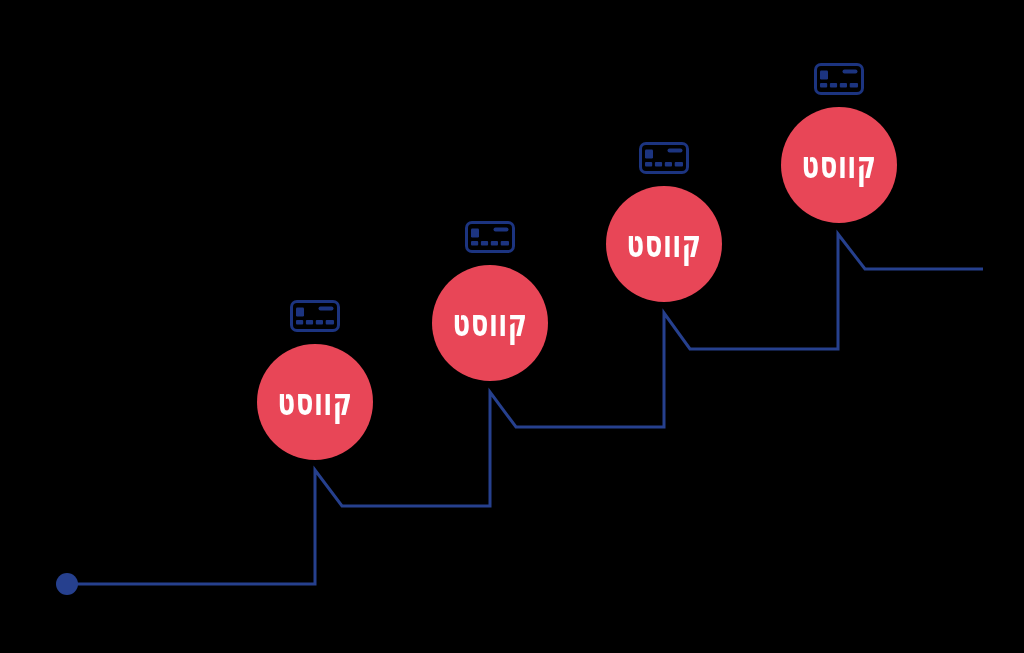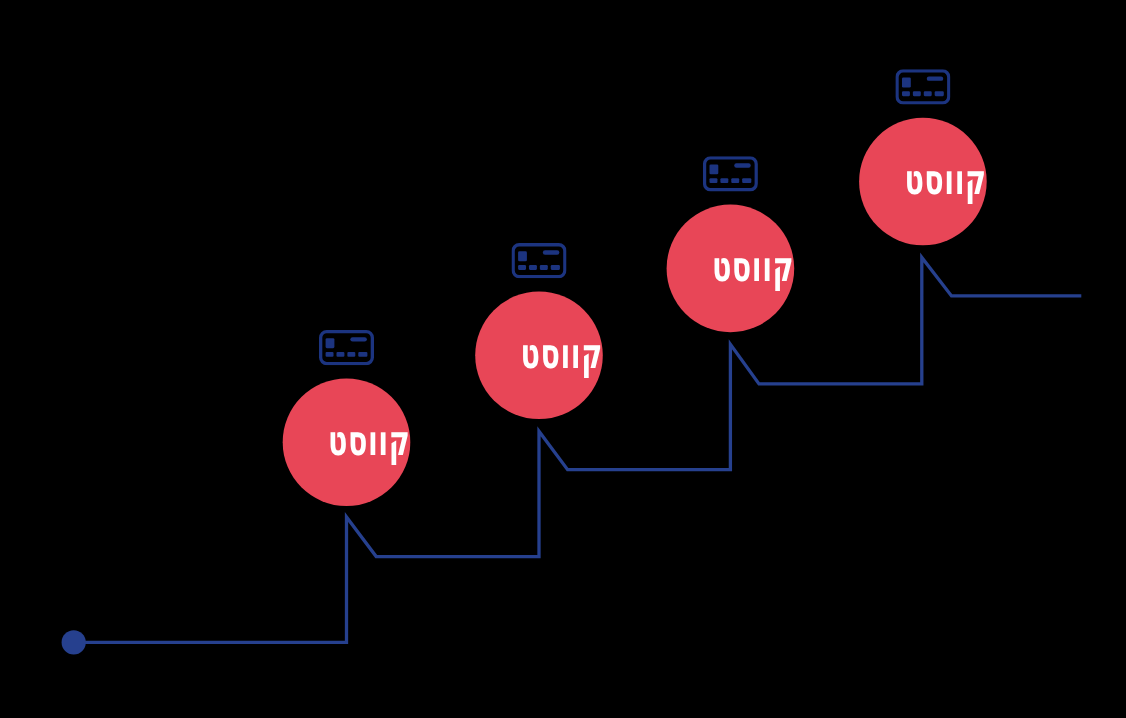--- a/index.html
+++ b/index.html
@@ -17,21 +17,21 @@
   #line-layer {
     position: absolute;
     left: 0;
     top: 0;
   }
   .brand-circle {
     position: absolute;
     border-radius: 50%;
     display: flex;
     align-items: center;
-    justify-content: flex-end;
+    justify-content: center;
   }
   .brand-logo-text {
     display: inline-block;
     color: #ffffff;
     font-weight: bold;
     font-size: 26px;
     letter-spacing: 0.5px;
     transform: scaleY(1.45);
     line-height: 1;
     user-select: none;

